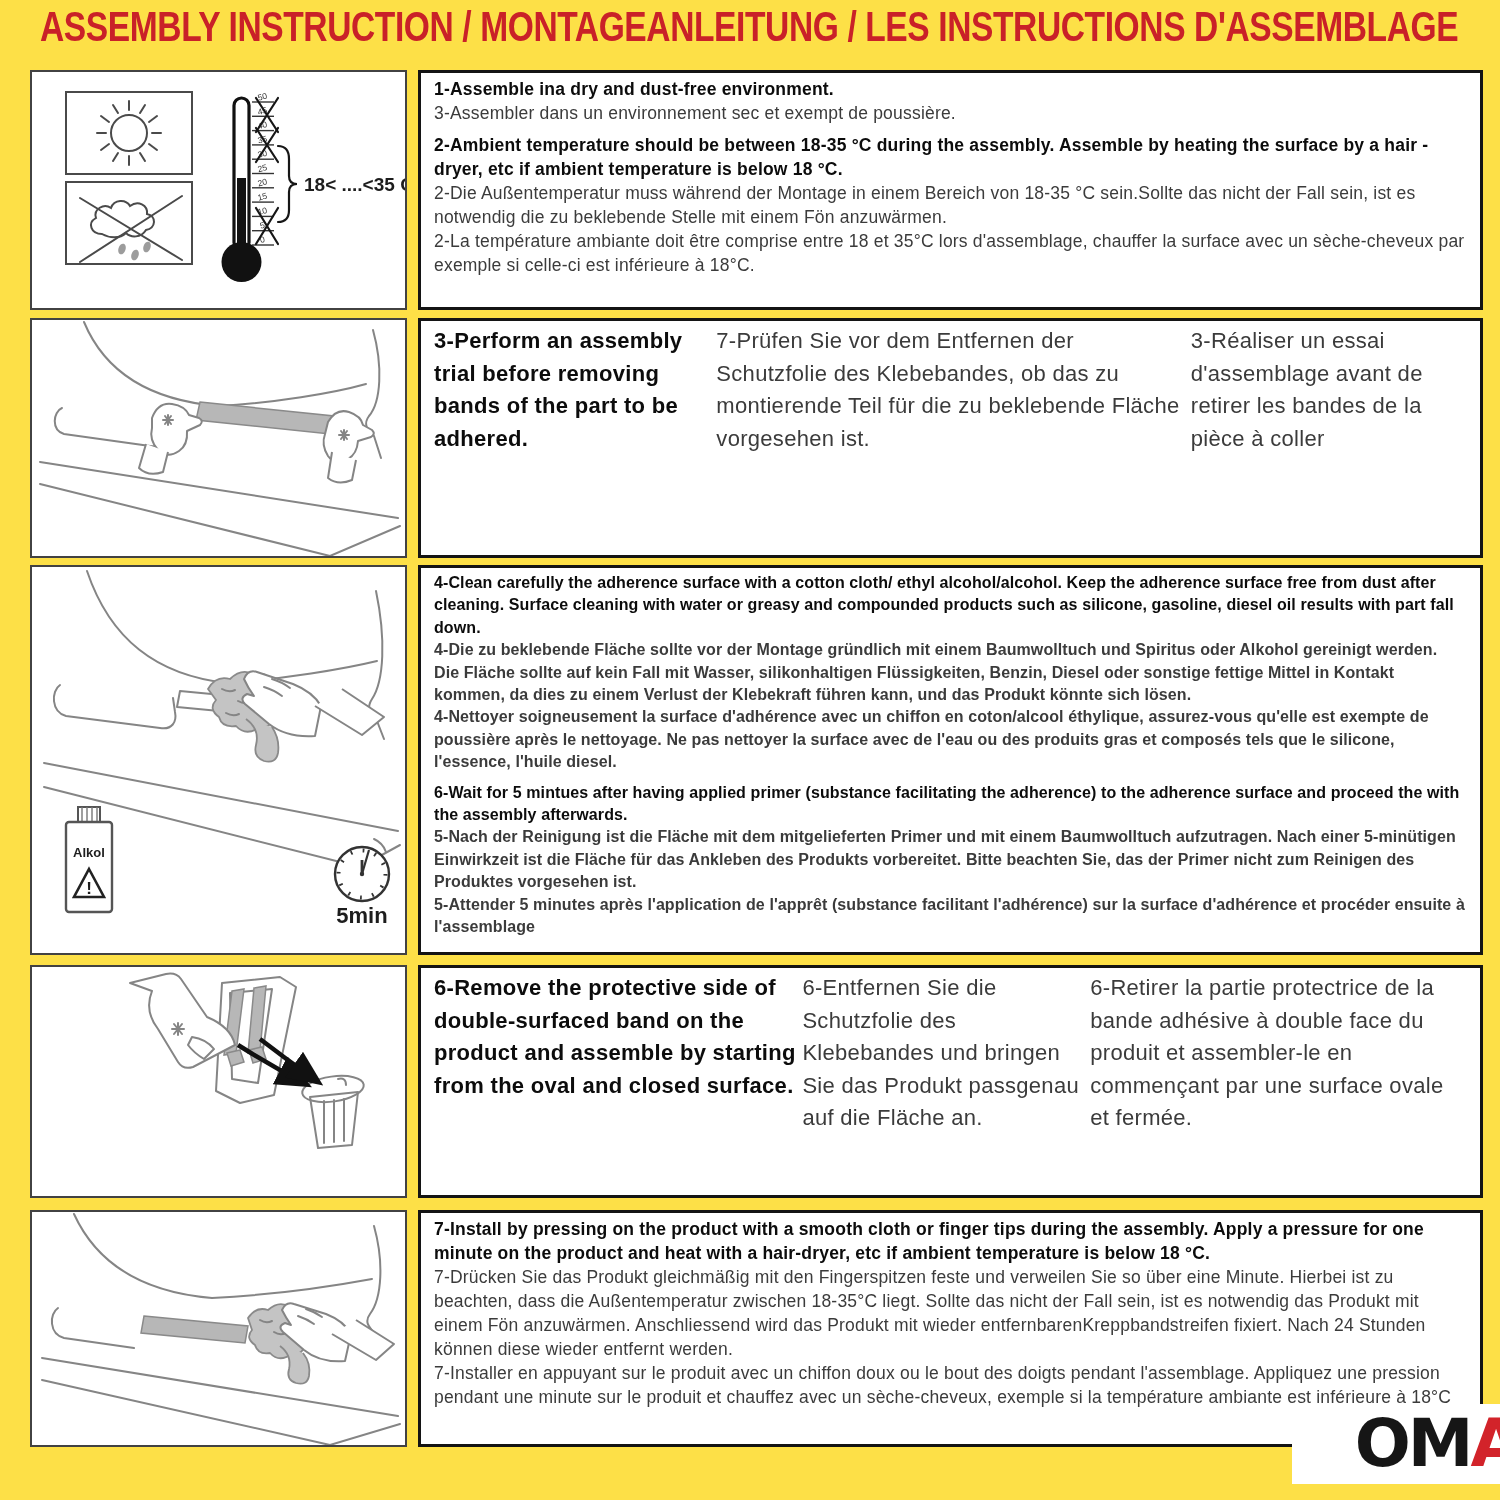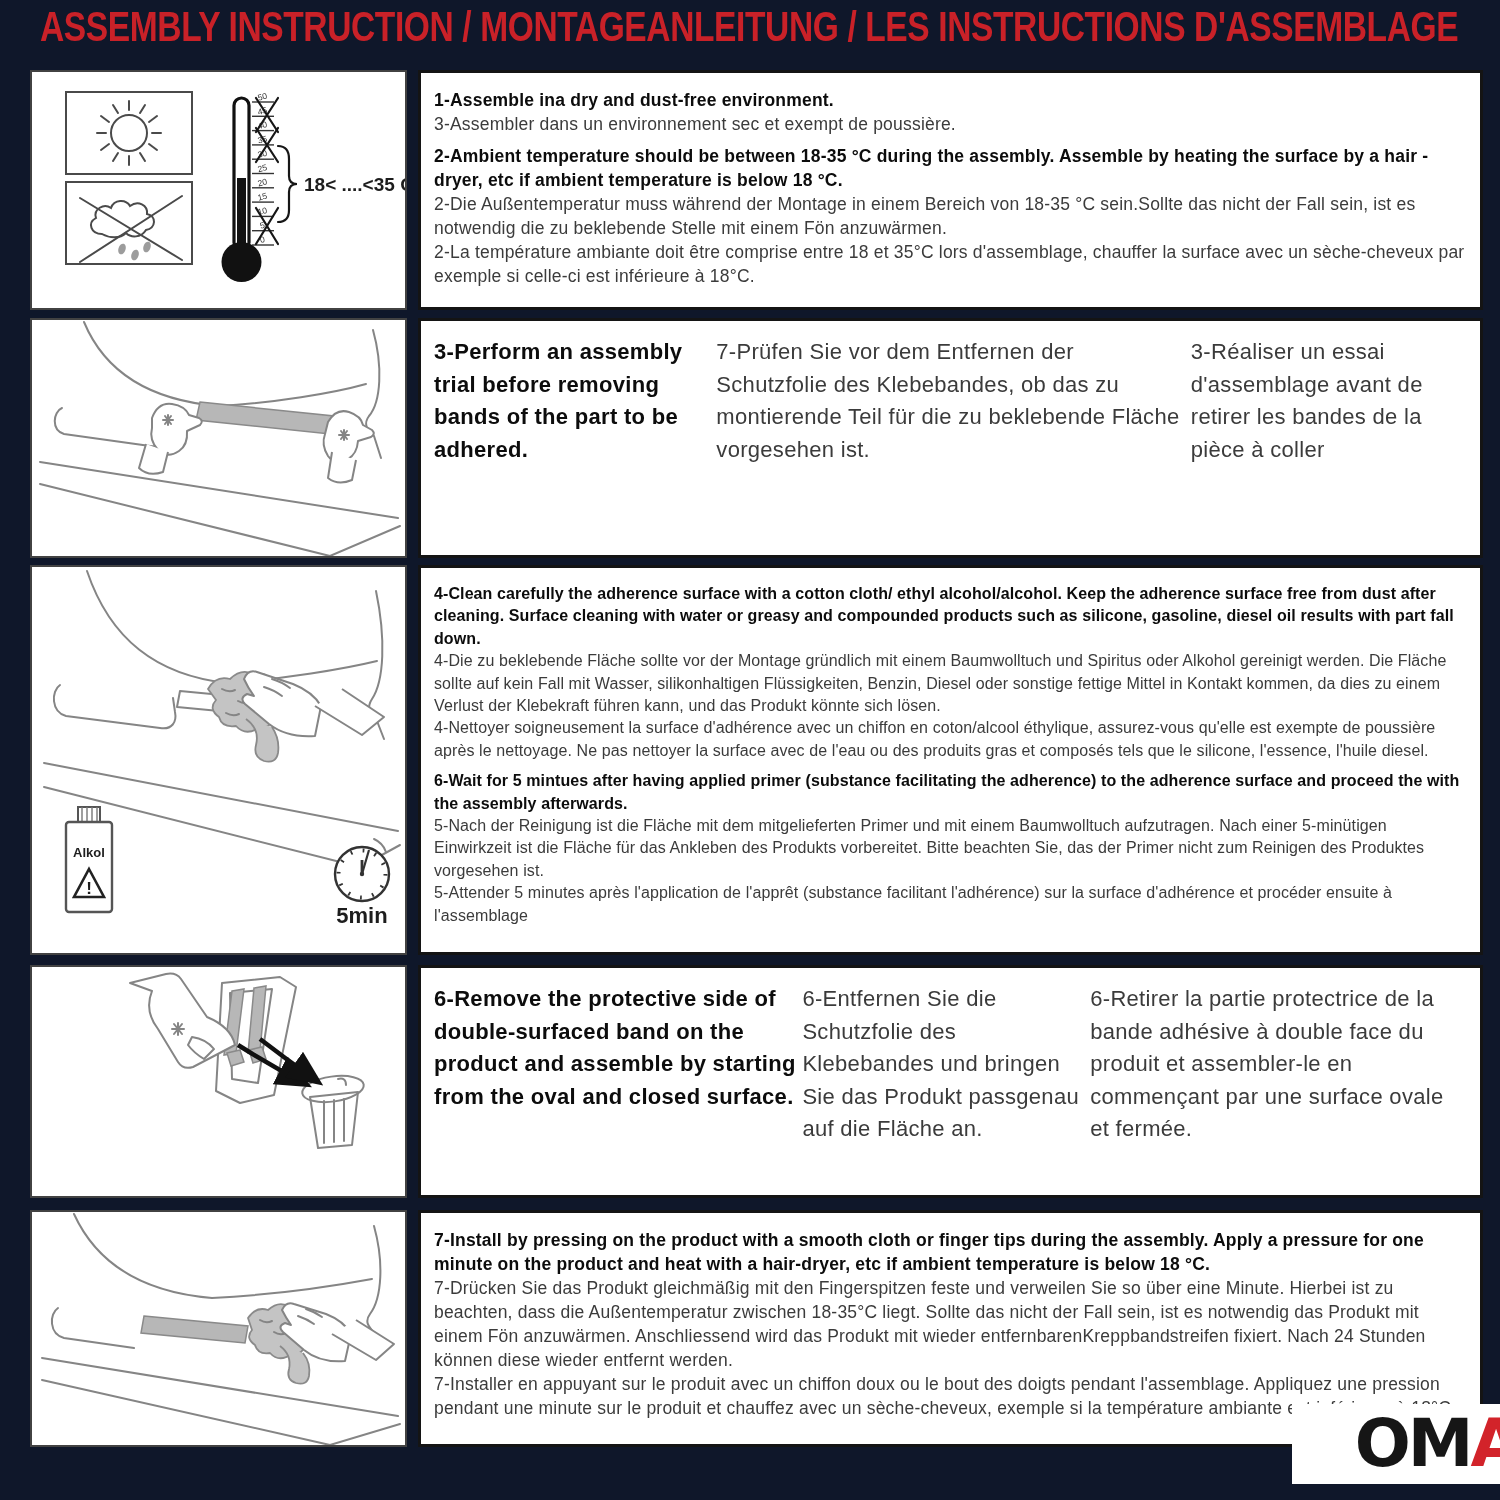--- a/index.html
+++ b/index.html
@@ -1,32 +1,32 @@
 <!DOCTYPE html>
 <html><head>
 <meta charset="utf-8">
 <style>
   html,body{margin:0;padding:0;background:#fff;}
-  .page{position:relative;width:1500px;height:1500px;background:#0f172a;overflow:hidden;
+  .page{position:relative;width:1500px;height:1500px;background:#fde047;overflow:hidden;
         font-family:"Liberation Sans",sans-serif;}
   .title{position:absolute;left:40px;top:2px;margin:0;font-size:43px;font-weight:700;
          color:#c92128;white-space:nowrap;letter-spacing:-.5px;
          transform:scaleX(.78);transform-origin:0 50%;}
   .row{position:absolute;left:0;width:1500px;}
   .r1{top:70px;height:240px}.r2{top:318px;height:240px}.r3{top:565px;height:390px}
   .r4{top:965px;height:233px}.r5{top:1210px;height:237px}
   .ib{position:absolute;left:30px;top:0;width:377px;height:100%;border:2px solid #424242;
       box-sizing:border-box;background:#fff;}
   .ib svg{display:block;width:100%;height:100%;}
   .tb{position:absolute;left:418px;top:0;width:1065px;height:100%;border:3px solid #141414;
-      box-sizing:border-box;background:#fff;padding:15px 14px 6px 13px;}
+      box-sizing:border-box;background:#fff;padding:4px 14px 6px 13px;}
   .tb.center{display:flex;flex-direction:row;justify-content:center;}
   .tb p{margin:0;color:#3b3b3b;}
   .tb.small p{font-size:17.5px;line-height:24px;letter-spacing:.2px;}
-  .tb.dense p{font-size:16px;line-height:22.4px;letter-spacing:.1px;}
+  .tb.dense p{font-size:16px;line-height:22.4px;letter-spacing:.1px;font-weight:bold;}
   .tb.large p{font-size:22px;line-height:32.5px;letter-spacing:.3px;}
   .tb p.bold{font-weight:700;color:#0c0c0c;}
   .tb p.gap{margin-top:8px;}
   
   .ln{fill:none;stroke:#4a4a4a;stroke-width:2;stroke-linecap:round;}
   .ln2{fill:none;stroke:#858585;stroke-width:2;stroke-linecap:round;stroke-linejoin:round;}
   .blk{fill:none;stroke:#161616;stroke-width:2.2;stroke-linecap:round;}
   .hand{fill:#fff;stroke:#858585;stroke-width:2;stroke-linejoin:round;}
   .gray{fill:#b7b7b7;stroke:#8a8a8a;stroke-width:1.5;}
   .cloth{fill:#c4c4c4;stroke:#8a8a8a;stroke-width:1.8;stroke-linejoin:round;}

